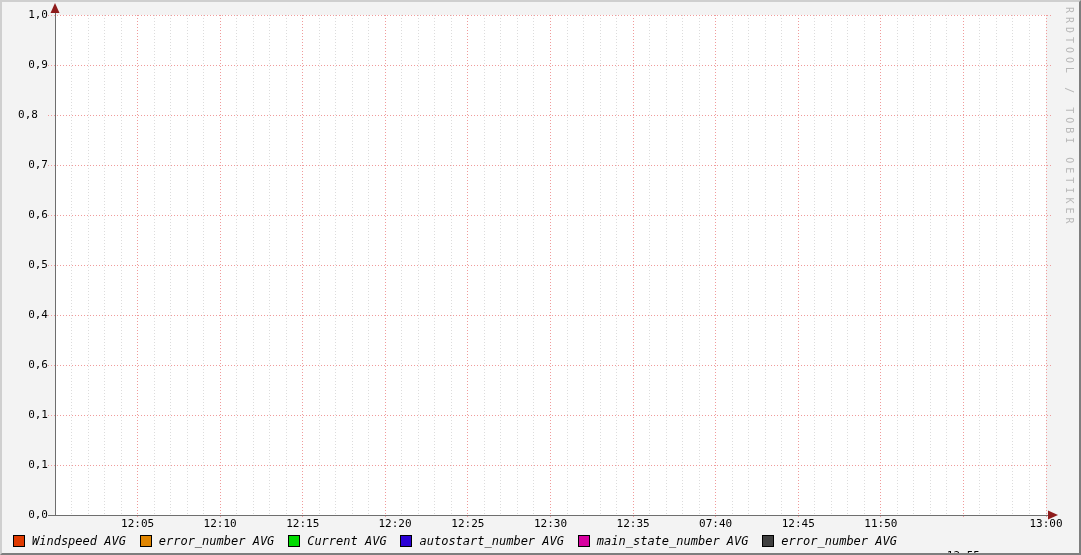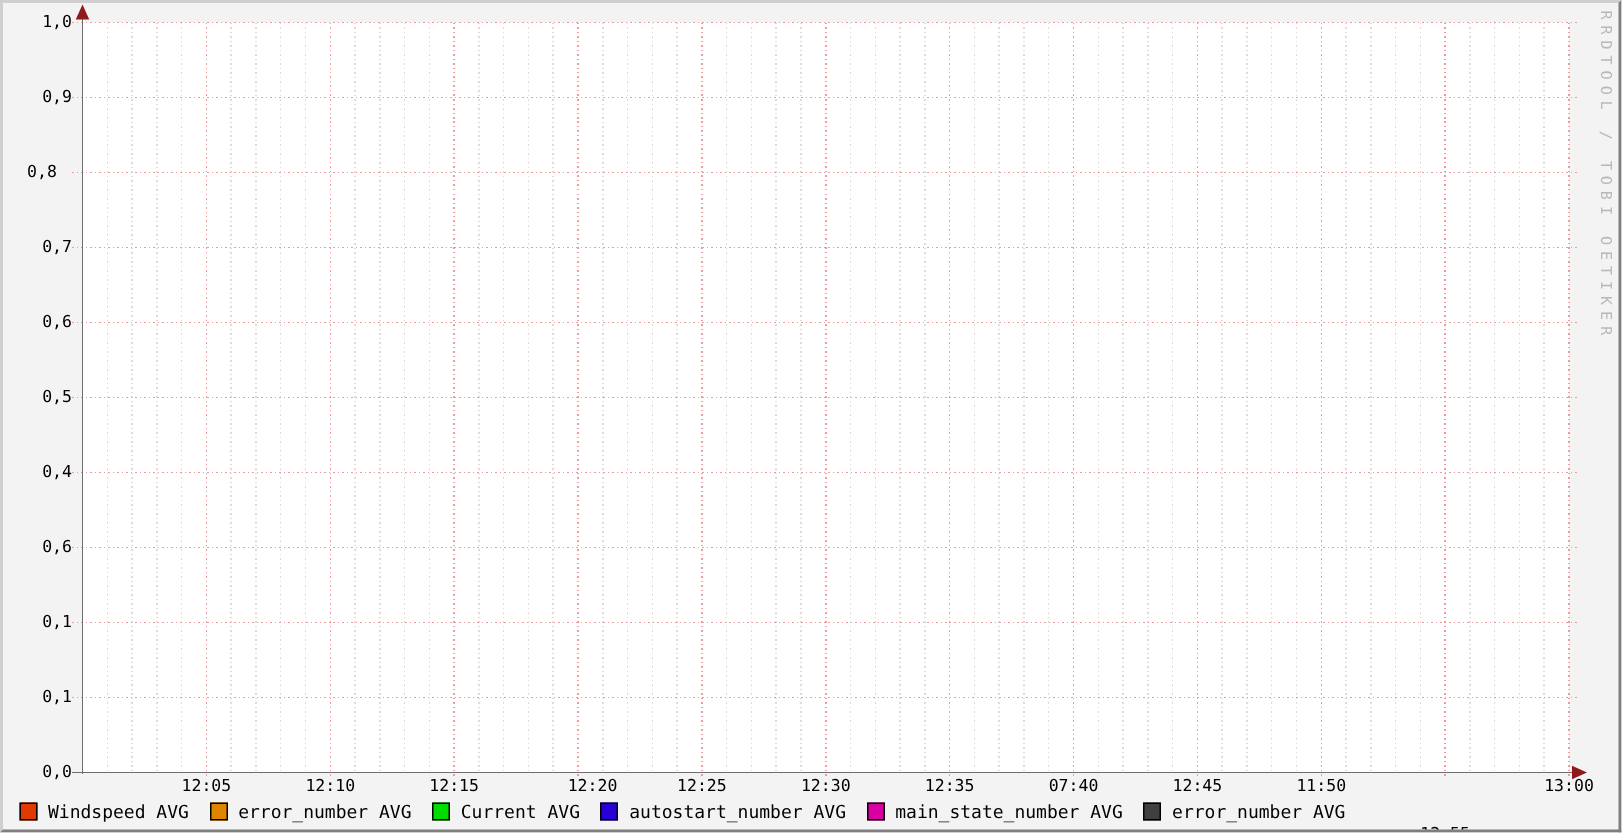--- a/index.html
+++ b/index.html
@@ -27,21 +27,21 @@
     top:7px;right:6px;
     writing-mode:vertical-rl;
     font-size:10px;letter-spacing:4px;
     color:#B8B8B8;
     white-space:pre;
   }
   .legend{
     position:absolute;
     left:0;top:532px;width:910px;height:17px;
     display:flex;justify-content:space-between;align-items:center;
-    padding:0 13px;box-sizing:border-box;
+    padding:0 13px;box-sizing:border-box;font-style:italic;
   }
   .legend-item{display:flex;align-items:center;}
   .legend-swatch{
     width:10px;height:10px;
     border:1px solid #000;
     margin-right:7px;
     flex:none;
   }
   .legend-label{font-size:12px;color:#000;white-space:pre;}
 </style>

